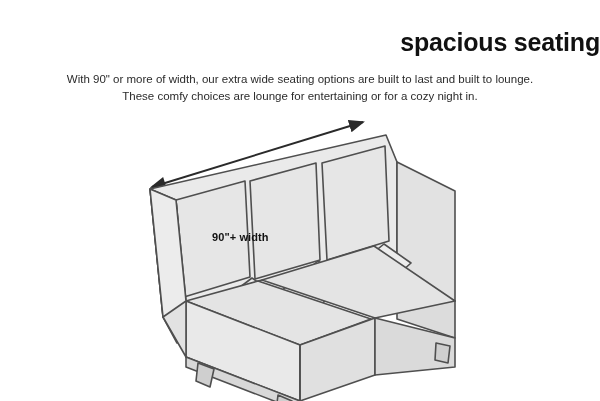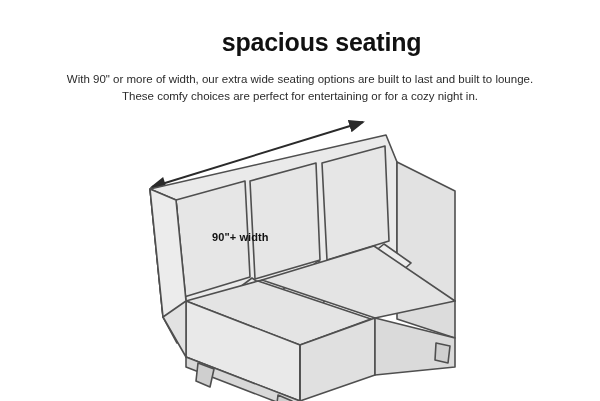--- a/index.html
+++ b/index.html
@@ -15,21 +15,21 @@
     overflow: hidden;
     position: relative;
   }
   .page {
     width: 600px;
     height: 401px;
     position: relative;
     background: #ffffff;
   }
   .headline {
-    text-align: center;
+    text-align: right;
     font-size: 25px;
     font-weight: bold;
     letter-spacing: -0.2px;
     color: #111111;
     margin: 0;
     padding-top: 29px;
     line-height: 1.1;
     padding-left: 43px;
   }
   .subcopy {
@@ -63,21 +63,21 @@
 </style>
 </head>
 <body>
 
 <div class="page">
 
   <h1 class="headline">spacious seating</h1>
 
   <p class="subcopy">
     <span class="line">With 90" or more of width, our extra wide seating options are built to last and built to lounge.</span>
-    <span class="line">These comfy choices are perfect for entertaining or for a cozy night in.</span>
+    <span class="line">These comfy choices are lounge for entertaining or for a cozy night in.</span>
   </p>
 
   <div class="figure">
     <svg width="600" height="296" viewBox="0 0 600 296" xmlns="http://www.w3.org/2000/svg">
 
       <defs>
         <marker id="arrowEnd" markerWidth="9" markerHeight="9" refX="7" refY="3.2" orient="auto">
           <path d="M0,0 L8,3.2 L0,6.4 z" fill="#2a2a2a"></path>
         </marker>
         <marker id="arrowStart" markerWidth="9" markerHeight="9" refX="1.2" refY="3.2" orient="auto">

